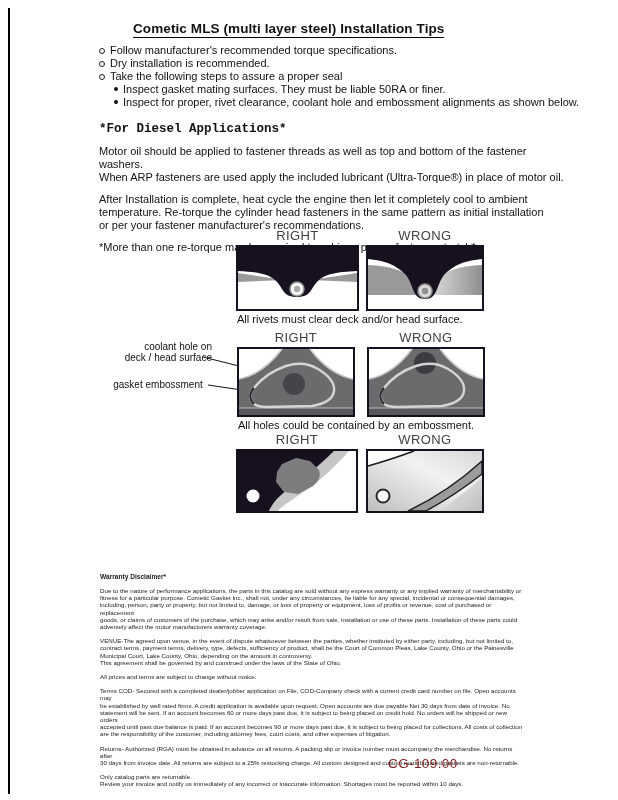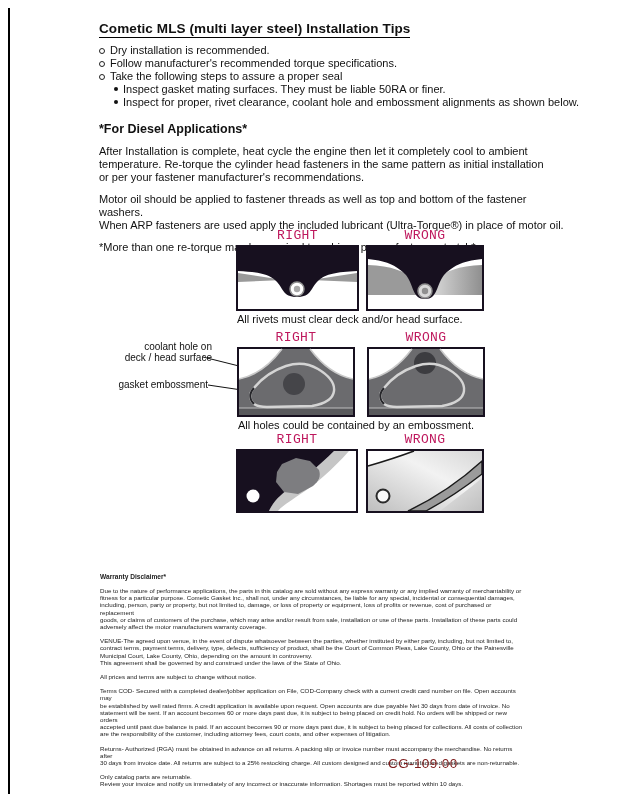--- a/index.html
+++ b/index.html
@@ -5,32 +5,32 @@
   html,body { margin:0; padding:0; background:#ffffff; }
   .page {
     position:relative; width:618px; height:800px; background:#ffffff;
     font-family:"Liberation Sans", sans-serif; color:#111; overflow:hidden;
   }
   .edge-line { position:absolute; left:8px; top:8px; width:2px; height:786px; background:#000; }
 
   .content { position:absolute; left:99px; top:19px; width:465px; }
   .doc-title {
     display:inline-block; font-size:13.5px; font-weight:bold; letter-spacing:0.1px;
-    border-bottom:1.6px solid #000; padding-bottom:1px; white-space:nowrap;
+    border-bottom:1.6px solid #000; padding-bottom:1px; white-space:nowrap;margin-left:34px;
   }
   .tips { margin-top:6px; font-size:11px; }
   .bullet-row { display:flex; align-items:flex-start; line-height:13px; white-space:nowrap; }
   .marker-circle { flex:none; width:4px; height:4px; border:1px solid #222; border-radius:50%; margin:4px 5px 0 0; }
   .marker-dot { flex:none; width:4px; height:4px; background:#111; border-radius:50%; margin:4px 5px 0 15px; }
 
-  .diesel-heading { margin-top:13px; font-size:12.5px; font-weight:bold; }
+  .diesel-heading { margin-top:13px; font-size:12.5px; font-weight:bold;font-family:Liberation Mono, monospace; }
   .body-para { margin-top:9px; font-size:11px; line-height:13px; white-space:pre-line; width:465px; }
 
   .fig-group { position:absolute; }
-  .fig-label { text-align:center; font-size:13px; letter-spacing:0.4px; color:#be185d; margin-bottom:2px;font-family:Liberation Mono, monospace; }
+  .fig-label { text-align:center; font-size:13px; letter-spacing:0.4px; color:#404040; margin-bottom:2px; }
   .fig-caption { position:absolute; font-size:11px; line-height:12.5px; white-space:pre-line; color:#111;text-align:center; }
 
   .callout-label { position:absolute; font-size:10px; line-height:11px; text-align:right; color:#111; }
   .callout-lines { position:absolute; left:115px; top:335px; pointer-events:none; }
 
   .disclaimer { position:absolute; left:100px; top:573px; width:424px; color:#222; }
   .disclaimer-heading { font-size:6.6px; font-weight:bold; margin-bottom:7px; }
   .disclaimer p { margin:0 0 7px 0; font-size:6.2px; line-height:7.2px; white-space:pre-line; }
 
   .doc-number { position:absolute; left:388px; top:756px; font-size:13.5px; letter-spacing:0.4px; color:#7f1d1d; }
@@ -41,46 +41,46 @@
 
 <div class="page">
   <div class="edge-line"></div>
 
   <div class="content">
     <div class="doc-title">Cometic MLS (multi layer steel) Installation Tips</div>
 
     <div class="tips">
       <div class="bullet-row">
         <span class="marker-circle"></span>
+        <span>Follow manufacturer's recommended torque specifications.</span>
+      </div>
+      <div class="bullet-row">
+        <span class="marker-circle"></span>
         <span>Dry installation is recommended.</span>
-      </div>
-      <div class="bullet-row">
-        <span class="marker-circle"></span>
-        <span>Follow manufacturer's recommended torque specifications.</span>
       </div>
       <div class="bullet-row">
         <span class="marker-circle"></span>
         <span>Take the following steps to assure a proper seal</span>
       </div>
       <div class="bullet-row">
         <span class="marker-dot"></span>
         <span>Inspect gasket mating surfaces.  They must be liable 50RA or finer.</span>
       </div>
       <div class="bullet-row">
         <span class="marker-dot"></span>
         <span>Inspect for proper, rivet clearance, coolant hole and embossment alignments as shown below.</span>
       </div>
     </div>
 
     <div class="diesel-heading">*For Diesel Applications*</div>
+    <div class="body-para">Motor oil should be applied to fastener threads as well as top and bottom of the fastener washers.
+When ARP fasteners are used apply the included lubricant (Ultra-Torque®) in place of motor oil.</div>
     <div class="body-para">After Installation is complete, heat cycle the engine then let it completely cool to ambient
 temperature. Re-torque the cylinder head fasteners in the same pattern as initial installation
 or per your fastener manufacturer's recommendations.</div>
-    <div class="body-para">Motor oil should be applied to fastener threads as well as top and bottom of the fastener washers.
-When ARP fasteners are used apply the included lubricant (Ultra-Torque®) in place of motor oil.</div>
     <div class="body-para">*More than one re-torque may be required to achieve proper fastener stretch*</div>
   </div>
 
   <div class="fig-group" style="left:236px; top:228px; width:123px;">
     <div class="fig-label">RIGHT</div>
     <svg width="123" height="66" viewBox="0 0 123 66">
       <rect x="1" y="1" width="121" height="64" fill="#ffffff" stroke="#17101f" stroke-width="2"></rect>
       <path d="M2,28 L48,35 L2,37 Z" fill="#9a9a9a"></path>
       <path d="M121,28 L75,35 L121,37 Z" fill="#9a9a9a"></path>
       <path d="M2,2 H121 V26 C100,27 90,29 83,35 C74,43 76,52 61,52 C46,52 48,43 39,35 C32,29 22,27 2,26 Z" fill="#17101f"></path>
@@ -101,21 +101,21 @@
       <path d="M2,20 C25,21 40,26 50,36 C55,42 58,47 61,50 L2,50 Z" fill="#9a9a9a"></path>
       <path d="M116,20 C93,21 78,26 68,36 C63,42 60,47 57,50 L116,50 Z" fill="url(#g1)"></path>
       <path d="M2,2 H116 V14 C95,16 86,22 78,30 C70,40 72,54 59,54 C46,54 48,40 40,30 C32,22 23,16 2,14 Z" fill="#17101f"></path>
       <circle cx="59" cy="46" r="7" fill="#d9d9d9" stroke="#8f8f8f" stroke-width="1.5"></circle>
       <circle cx="59" cy="46" r="3.2" fill="#8f8f8f"></circle>
     </svg>
   </div>
   <div class="fig-caption" style="left:237px; top:313px;">All rivets must clear deck and/or head surface.</div>
 
   <div class="callout-label" style="left:122px; top:341px; width:90px;">coolant hole on deck / head surface</div>
-  <div class="callout-label" style="left:108px; top:379px; width:100px;">gasket embossment</div>
+  <div class="callout-label" style="left:108px; top:379px; width:100px;text-align:center;">gasket embossment</div>
   <svg class="callout-lines" width="200" height="70" viewBox="0 0 200 70">
     <line x1="88" y1="22" x2="180" y2="45" stroke="#111" stroke-width="1"></line>
     <line x1="93" y1="50" x2="147" y2="58" stroke="#111" stroke-width="1"></line>
   </svg>
 
   <div class="fig-group" style="left:237px; top:330px; width:118px;">
     <div class="fig-label">RIGHT</div>
     <svg width="118" height="70" viewBox="0 0 118 70">
       <rect x="1" y="1" width="116" height="68" fill="#ffffff" stroke="#17101f" stroke-width="2"></rect>
       <path d="M2,32 C22,28 36,14 45,2 L73,2 C82,14 96,28 116,32 L116,68 L2,68 Z" fill="#6b6b6e"></path>

